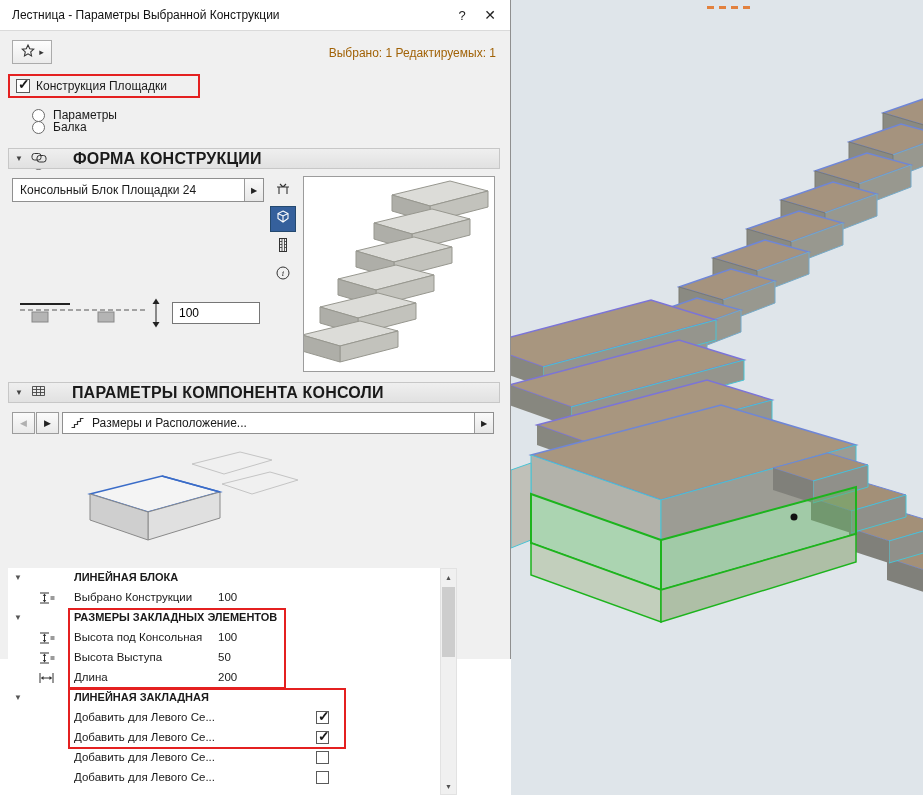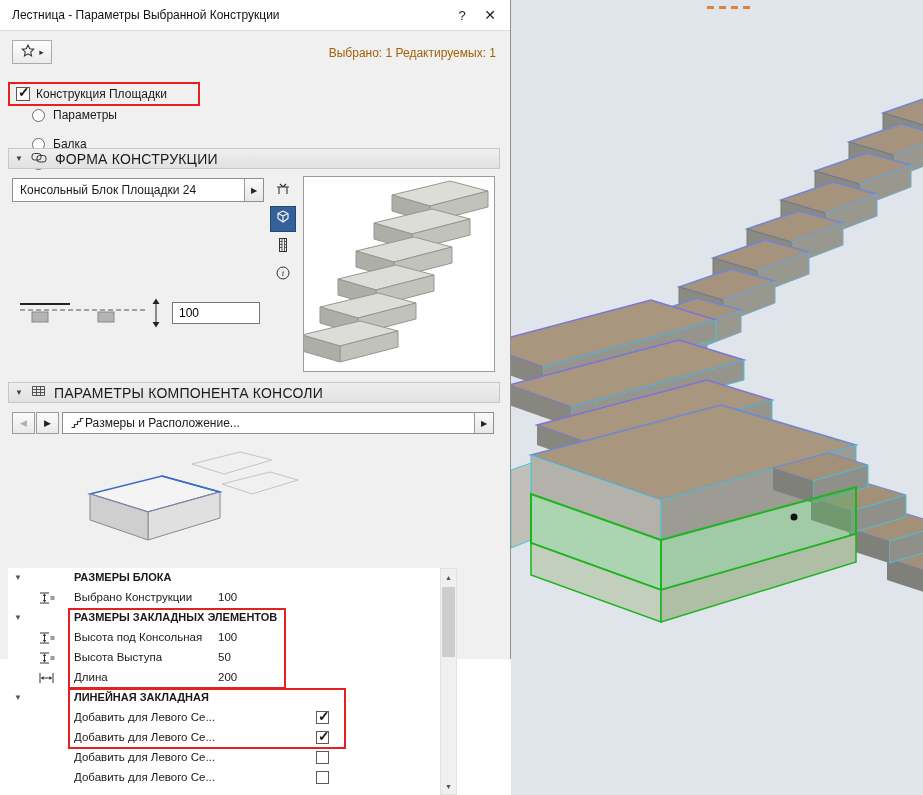--- a/index.html
+++ b/index.html
@@ -10,38 +10,38 @@
   .title{margin-left:12px;font-size:12px;color:#111;}
   .tb-btn{font-size:13px;color:#222;width:28px;text-align:center;cursor:default;}
   .tb-help{margin-left:auto;}
   .tb-close{margin-right:6px;font-size:14px;}
   .dialog-body{position:absolute;top:30px;left:0;right:0;bottom:0;}
 
   .fav-btn{position:absolute;left:12px;top:10px;width:40px;height:24px;border:1px solid #ababab;background:linear-gradient(#fdfdfd,#ebebeb);display:flex;align-items:center;justify-content:center;gap:3px;}
   .fav-btn .flyout{font-size:9px;color:#333;}
   .sel-status{position:absolute;right:14px;top:16px;font-size:12px;color:#a16207;}
 
-  .cb-annot{position:absolute;left:8px;top:44px;width:192px;height:24px;border:2px solid #e42020;display:flex;align-items:center;gap:6px;padding-left:6px;box-sizing:border-box;background:transparent;margin-top:8px;}
+  .cb-annot{position:absolute;left:8px;top:44px;width:192px;height:24px;border:2px solid #e42020;display:flex;align-items:center;gap:6px;padding-left:6px;box-sizing:border-box;background:transparent;}
   .checkbox{width:14px;height:14px;border:1px solid #5a5a5a;background:#fff;display:inline-block;position:relative;box-sizing:border-box;flex:none;}
   .checkbox.checked::after{content:"✓";position:absolute;left:1px;top:-4px;font-size:14px;font-weight:bold;color:#1a1a1a;}
   .cb-label{font-size:12px;}
 
   .radio-row{position:absolute;left:32px;height:18px;display:flex;align-items:center;gap:8px;}
   .radio{width:13px;height:13px;border:1px solid #6a6a6a;border-radius:50%;background:#fff;display:inline-block;position:relative;box-sizing:border-box;}
   .radio.selected::after{content:"";position:absolute;left:3px;top:3px;width:5px;height:5px;border-radius:50%;background:#1a1a1a;}
   .radio-label{font-size:12px;}
 
   .section-bar{position:absolute;left:8px;right:10px;height:21px;background:linear-gradient(#efefef,#e1e1e1);border:1px solid #c7c7c7;box-sizing:border-box;display:flex;align-items:center;gap:8px;padding-left:6px;}
   .section-bar .tri{font-size:8px;color:#444;}
-  .section-title{font-size:14px;font-weight:normal;letter-spacing:.2px;}
+  .section-title{font-size:16px;font-weight:bold;letter-spacing:.2px;margin-left:18px;}
 
   .select{background:#fff;border:1px solid #8f8f8f;box-sizing:border-box;display:flex;align-items:center;font-size:12px;padding:0 22px 0 7px;position:absolute;}
   .select .cap{position:absolute;right:0;top:0;bottom:0;width:18px;border-left:1px solid #9a9a9a;background:linear-gradient(#fafafa,#e7e7e7);display:flex;align-items:center;justify-content:center;font-size:8px;color:#222;}
   .type-select{left:12px;top:148px;width:252px;height:24px;}
-  .page-select{left:62px;top:382px;width:432px;height:22px;gap:0;}
+  .page-select{left:62px;top:382px;width:432px;height:22px;gap:7px;}
 
   .view-strip{position:absolute;left:270px;top:148px;width:26px;}
   .viewbtn{width:24px;height:24px;margin-bottom:2px;display:flex;align-items:center;justify-content:center;background:transparent;border:1px solid transparent;}
   .viewbtn.selected{background:#35609c;border-color:#24496f;}
 
   .preview{position:absolute;left:303px;top:146px;width:192px;height:196px;background:#fff;border:1px solid #9c9c9c;box-sizing:border-box;}
 
   .dim-widget{position:absolute;left:18px;top:266px;}
   .dim-input{position:absolute;left:172px;top:272px;width:88px;height:22px;border:1px solid #767676;background:#fff;font-size:12px;font-family:"Liberation Sans",sans-serif;padding:0 6px;box-sizing:border-box;}
 
@@ -99,21 +99,21 @@
 
       <div class="cb-annot">
         <span class="checkbox checked"></span>
         <span class="cb-label">Конструкция Площадки</span>
       </div>
 
       <div class="radio-row" style="top:76px;">
         <span class="radio"></span>
         <span class="radio-label">Параметры</span>
       </div>
-      <div class="radio-row" style="top:105px;">
+      <div class="radio-row" style="top:88px;">
         <span class="radio"></span>
         <span class="radio-label">Балка</span>
       </div>
       <div class="radio-row" style="top:124px;">
         <span class="radio selected"></span>
         <span class="radio-label">Консольная</span>
       </div>
 
       <div class="section-bar" style="top:146px;transform:translateY(-28px);">
         <span class="tri">▼</span>
@@ -226,21 +226,21 @@
           <polygon points="78,70 150,50 150,76 78,98" fill="#e0e0e0" stroke="#8a8a8a"></polygon>
           <polygon points="20,52 78,70 78,98 20,78" fill="#cfcfcf" stroke="#8a8a8a"></polygon>
           <line x1="92" y1="34" x2="150" y2="50" stroke="#3a6cc8" stroke-width="1.5"></line>
         </svg>
       </div>
 
       <div class="ptable">
 
         <div class="trow">
           <span class="expander">▼</span>
-          <span class="glabel">РАЗМЕРЫ БЛОКА</span>
+          <span class="glabel">ЛИНЕЙНАЯ БЛОКА</span>
         </div>
 
         <div class="trow">
           <span class="rowicon">
             <svg width="18" height="14" viewBox="0 0 18 14">
                 <path d="M2 2h9M2 12h9M6.5 3.5v7" stroke="#333" fill="none"></path>
                 <polygon points="4.8,5 6.5,2.6 8.2,5" fill="#333"></polygon>
                 <polygon points="4.8,9 6.5,11.4 8.2,9" fill="#333"></polygon>
                 <rect x="12.5" y="5" width="4" height="4" fill="#9a9a9a"></rect>
               </svg>

